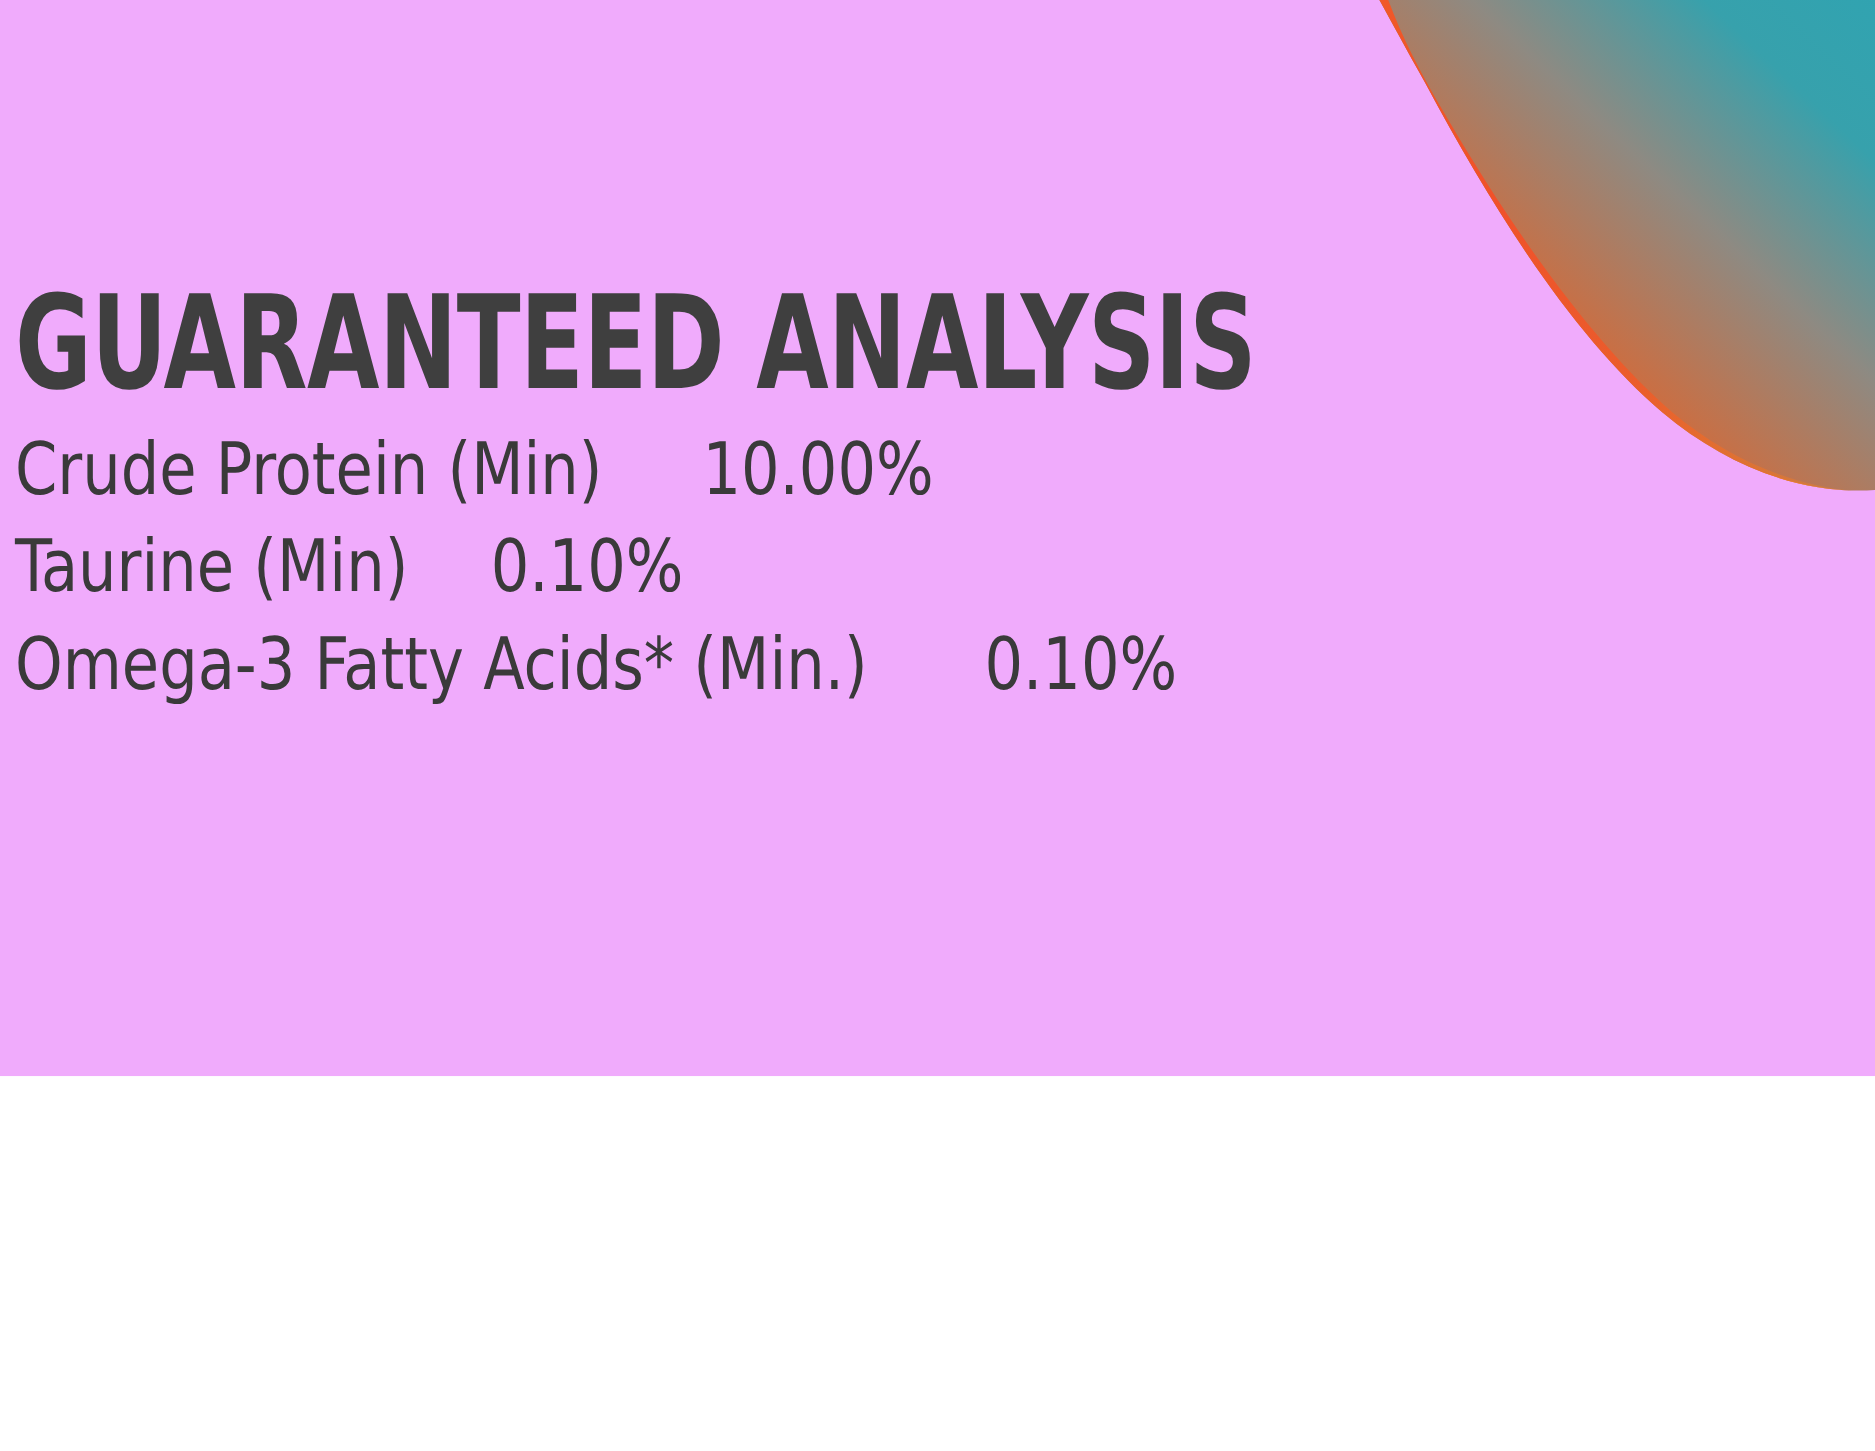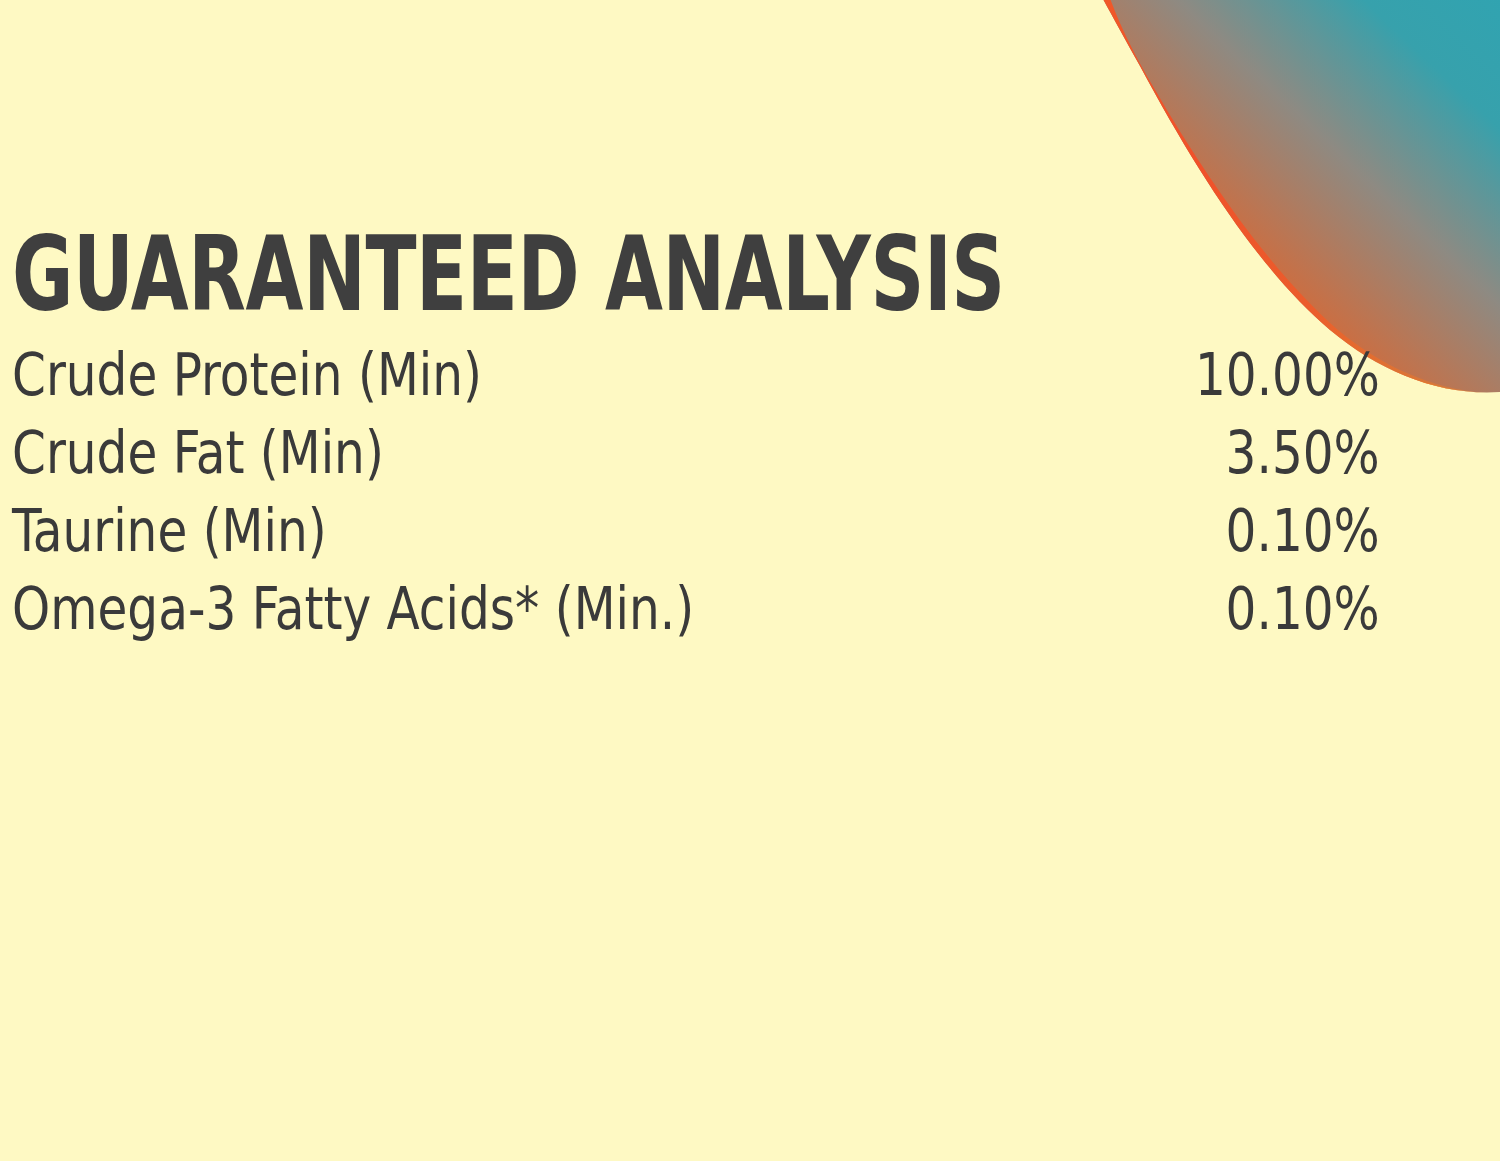--- a/index.html
+++ b/index.html
@@ -4,22 +4,22 @@
 <title>Guaranteed Analysis</title>
 <style>
   html, body {
     margin: 0;
     padding: 0;
     background: #ffffff;
   }
   #page {
     position: relative;
     width: 1500px;
-    height: 1161px;
-    background: #fef9c3;
+    height: 861px;
+    background: #f0abfc;
     overflow: hidden;
     font-family: "Liberation Sans", sans-serif;
     color: #3a3a3a;
     text-decoration: underline;
   }
 
   
   #swoosh-layer {
     position: absolute;
     top: 0;
@@ -53,21 +53,20 @@
   
   #analysis-table {
     position: absolute;
     left: 12px;
     top: 336px;
     width: 1368px;
   }
   .row {
     display: flex;
     align-items: baseline;
-    justify-content: space-between;
     height: 78px;
     line-height: 78px;
     white-space: nowrap;
     gap: 31px;
   }
   .row .nutrient-label,
   .row .nutrient-value {
     font-family: "DejaVu Sans Condensed", "Liberation Sans Narrow", "Liberation Sans", sans-serif;
     font-weight: 400;
     font-size: 58px;
@@ -173,24 +172,20 @@
 
   <h1 id="title">GUARANTEED ANALYSIS</h1>
 
   <div id="analysis-table">
 
     <div class="row">
       <span class="nutrient-label">Crude Protein (Min)</span>
       <span class="nutrient-value">10.00%</span>
     </div>
 
-    <div class="row">
-      <span class="nutrient-label">Crude Fat (Min)</span>
-      <span class="nutrient-value">3.50%</span>
-    </div>
 
 
 
     <div class="row">
       <span class="nutrient-label">Taurine (Min)</span>
       <span class="nutrient-value">0.10%</span>
     </div>
 
 
     <div class="row">

